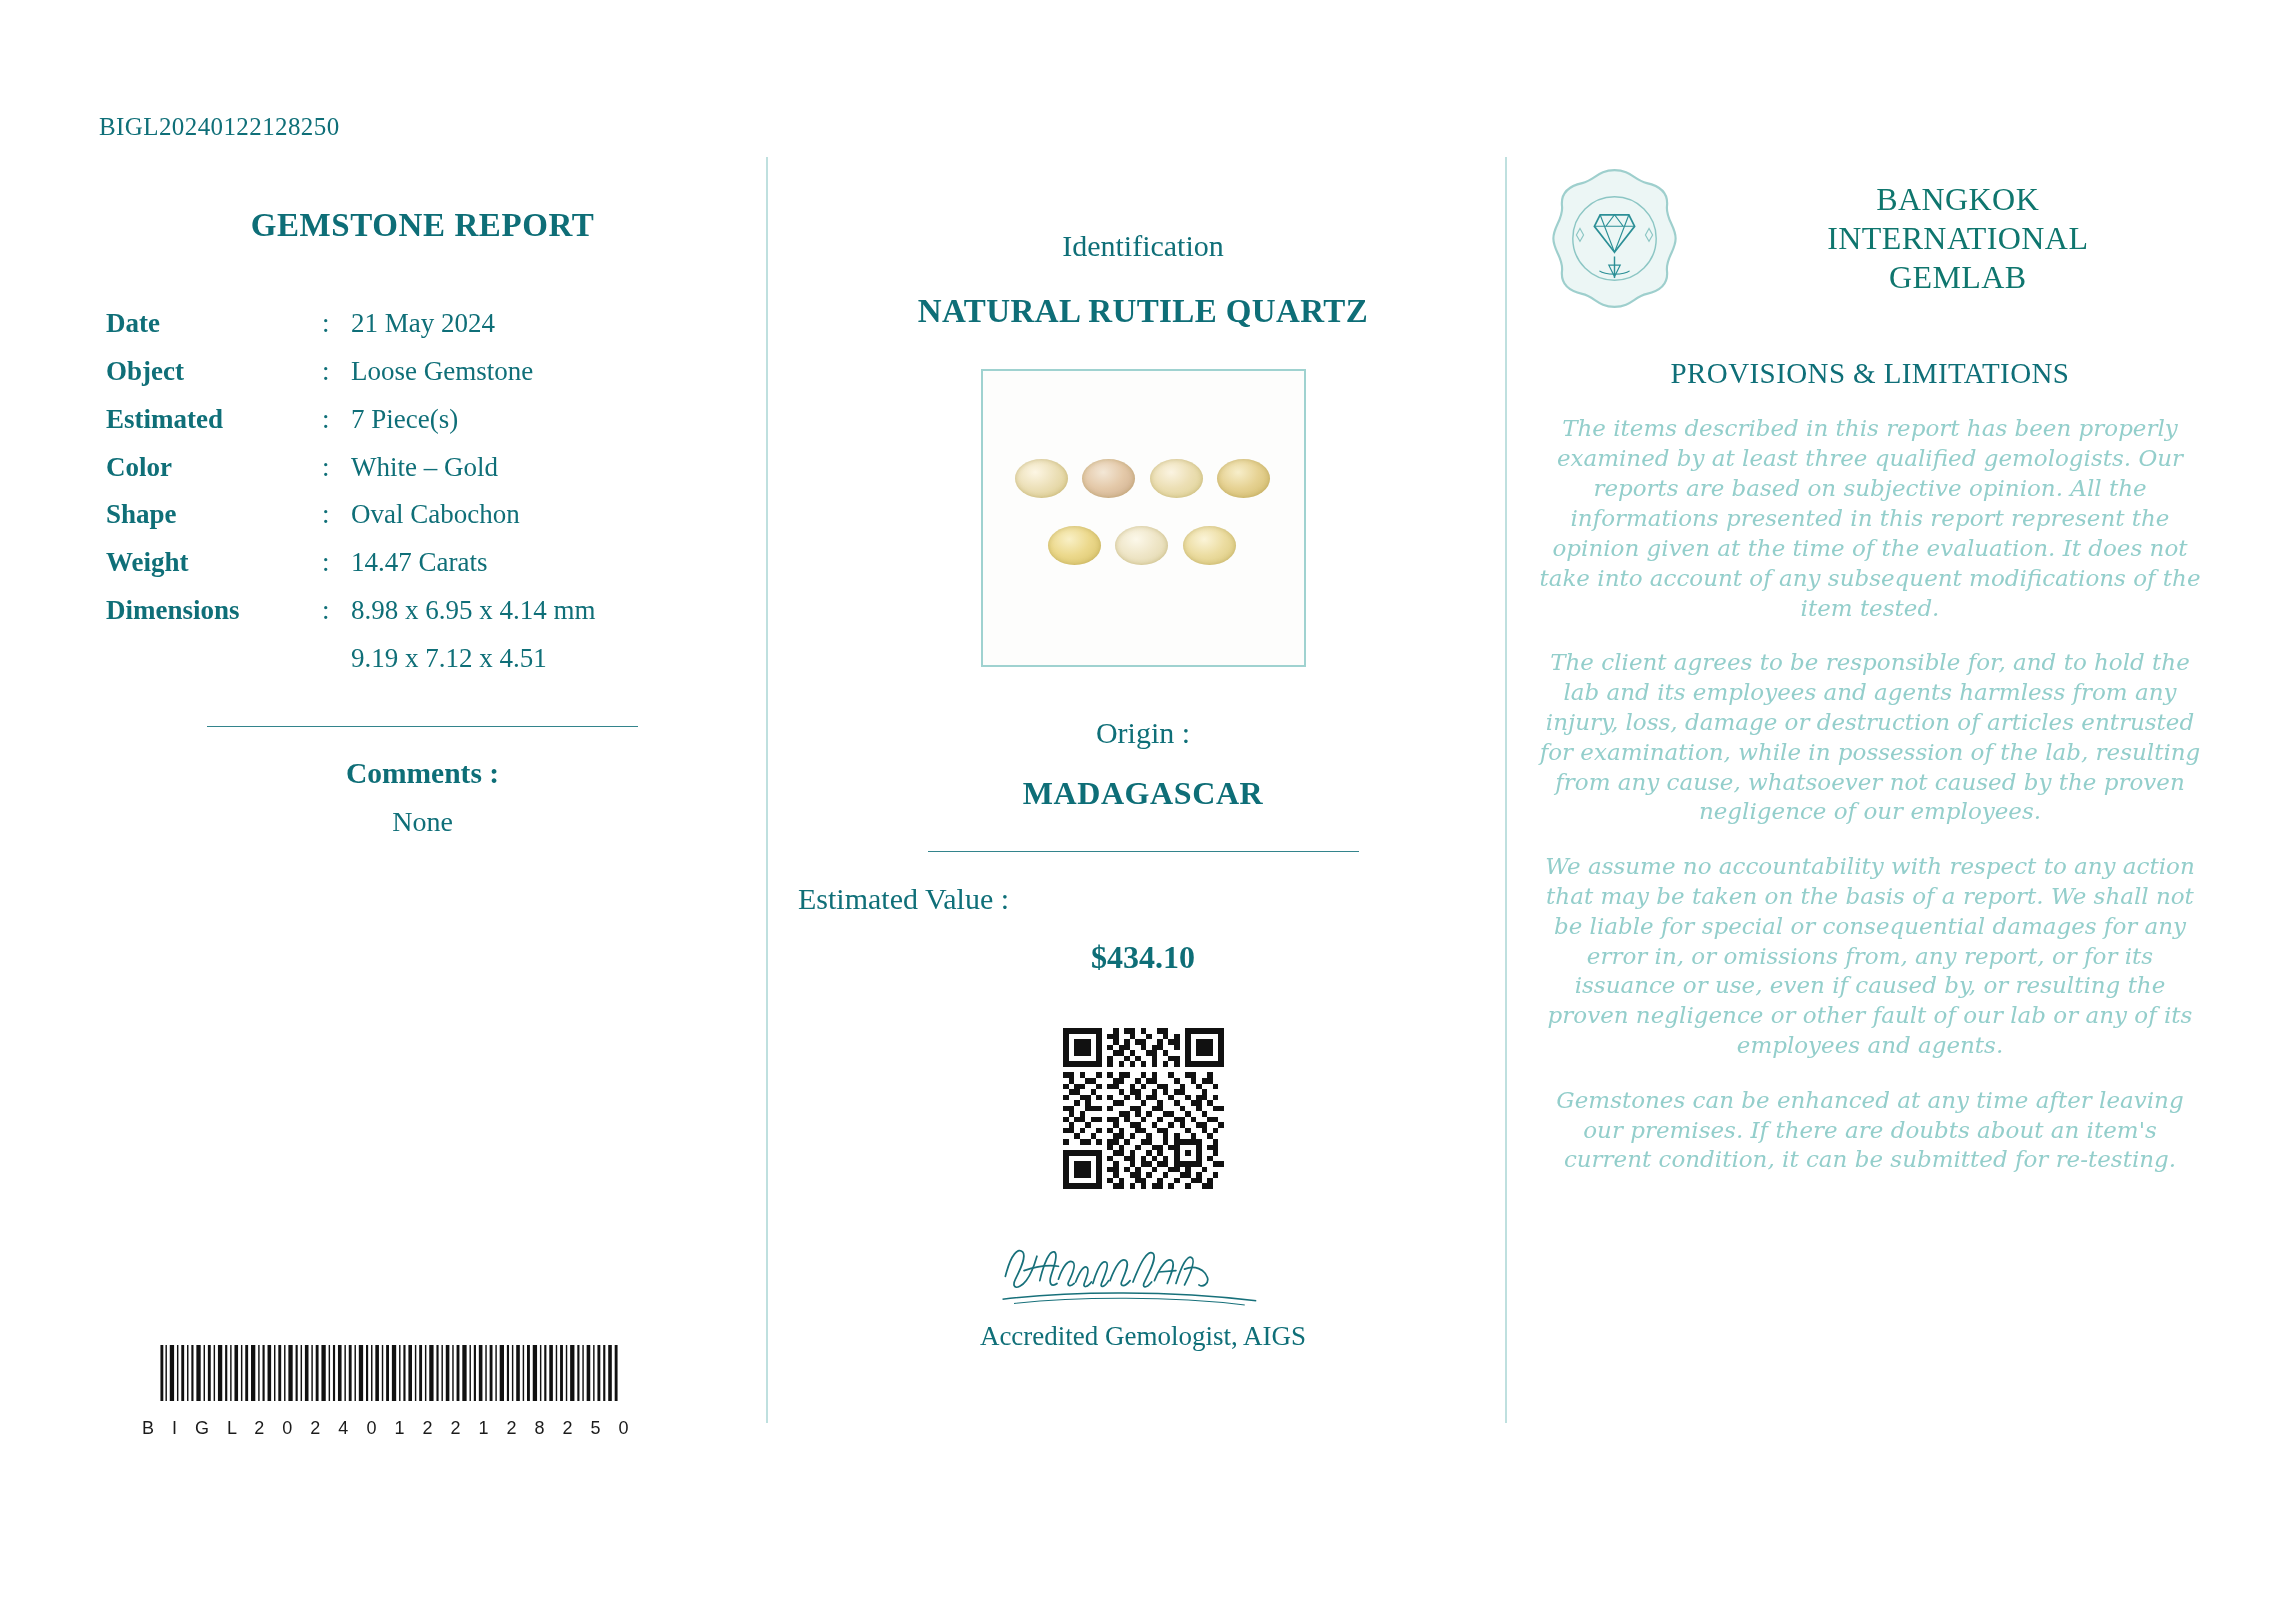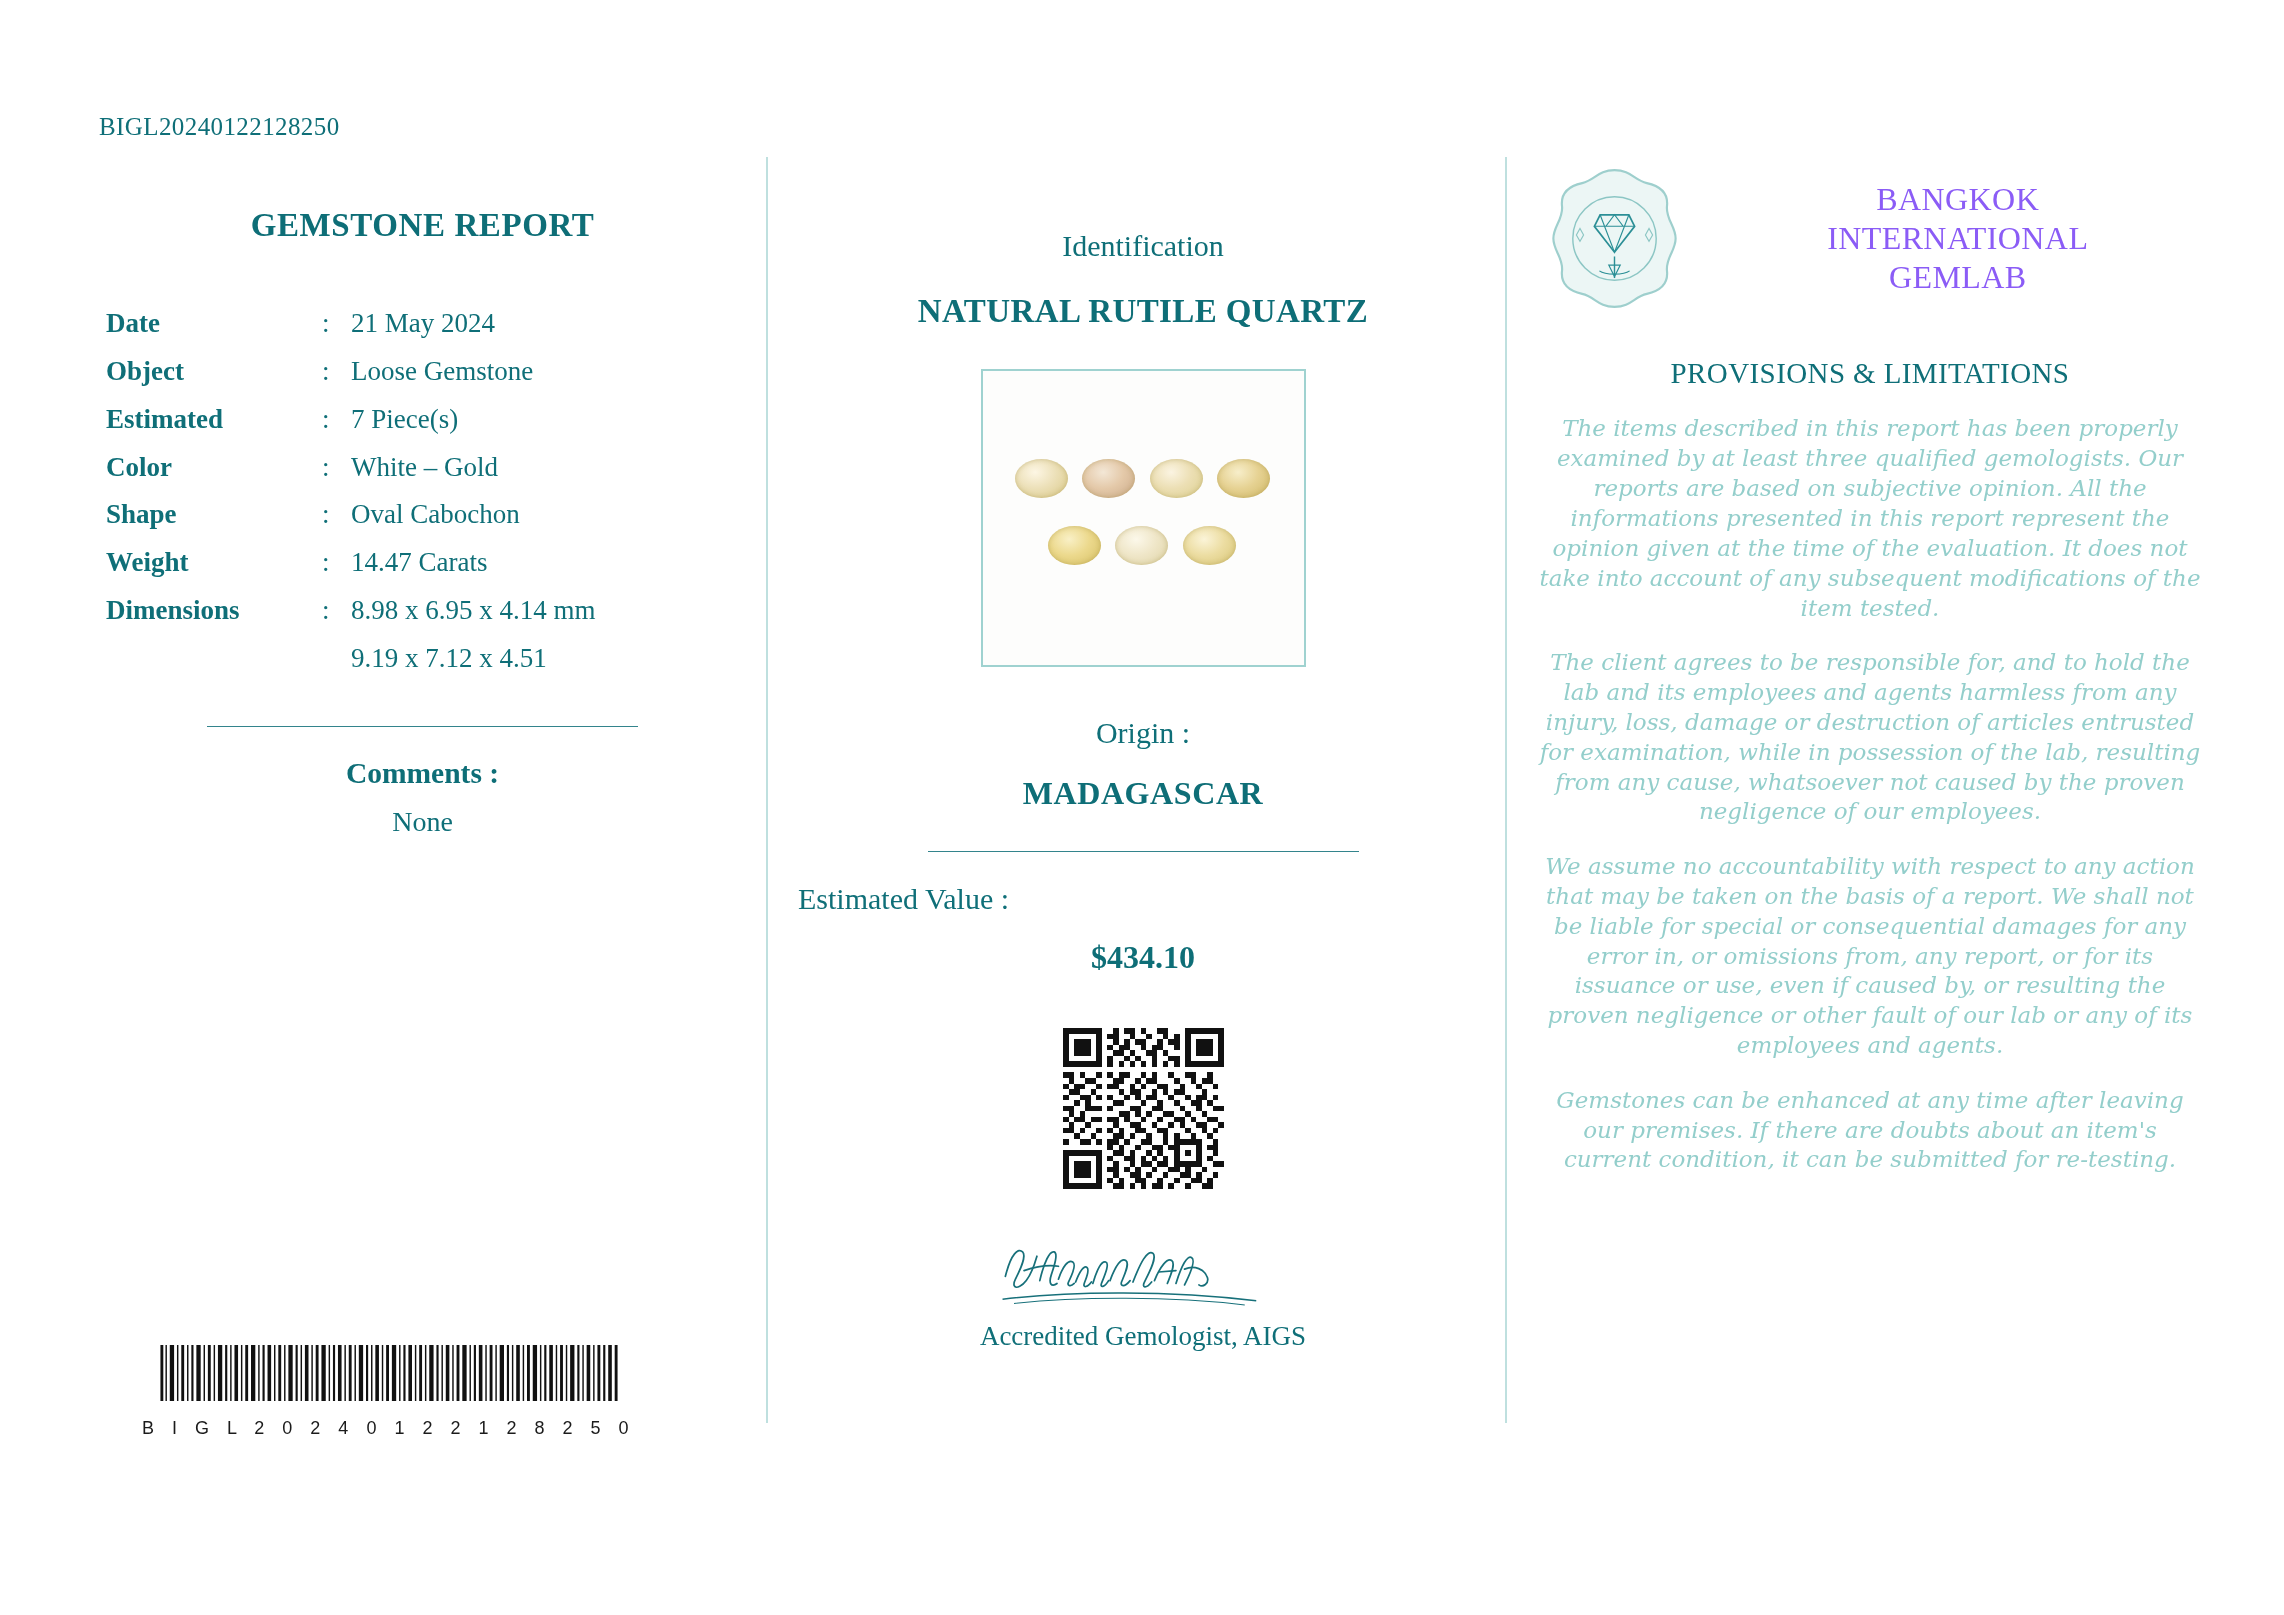--- a/index.html
+++ b/index.html
@@ -210,21 +210,21 @@
     gap: 24.5px;
     margin-top: 5.8px;
   }
   .brand-logo { width: 151px; height: 151px; flex: 0 0 151px; }
   .brand-name {
     flex: 1;
     text-align: center;
     font-size: 32px;
     line-height: 1.22;
     letter-spacing: 0.4px;
-    color: #8b5cf6;
+    color: #0f766e;
   }
 
   .prov-title {
     text-align: center;
     font-size: 29px;
     letter-spacing: 0.4px;
     margin-top: 43px;
     color: #0f6f78;
   }
 

